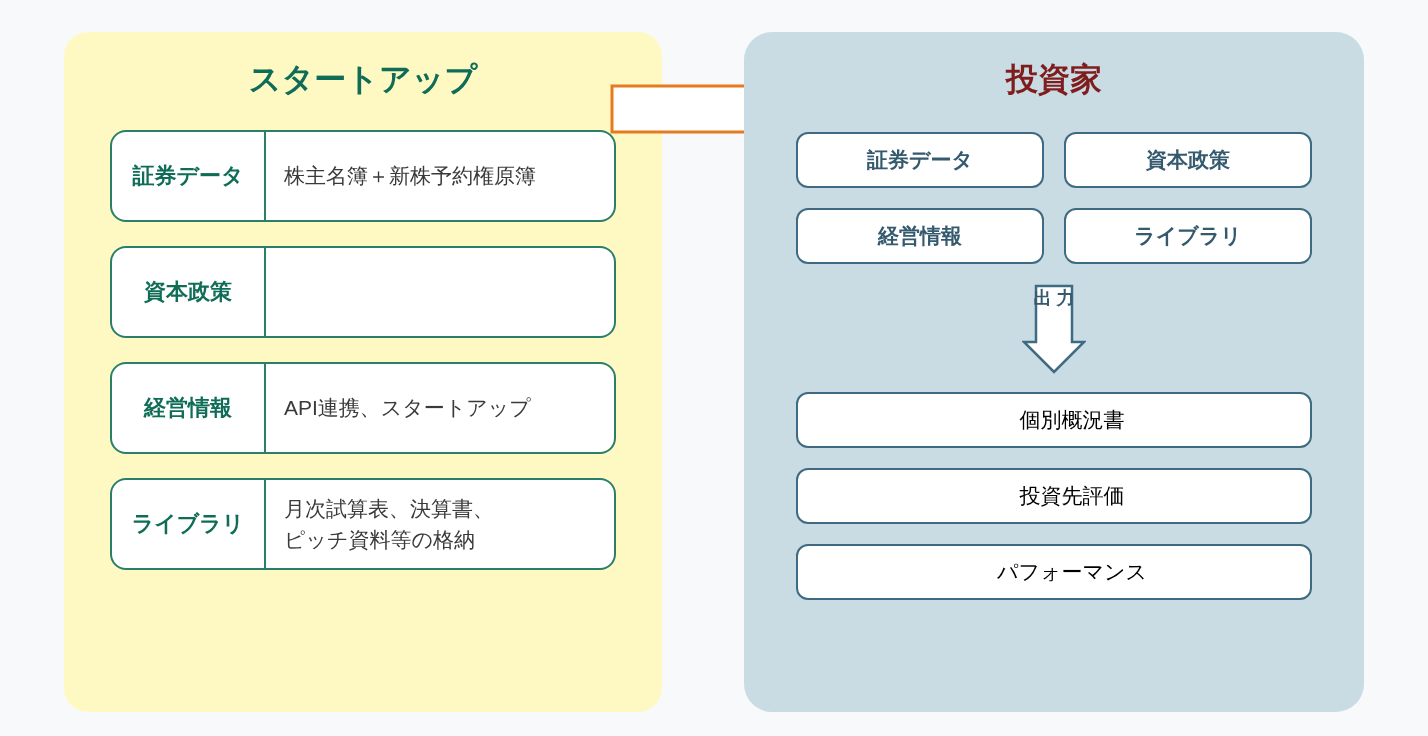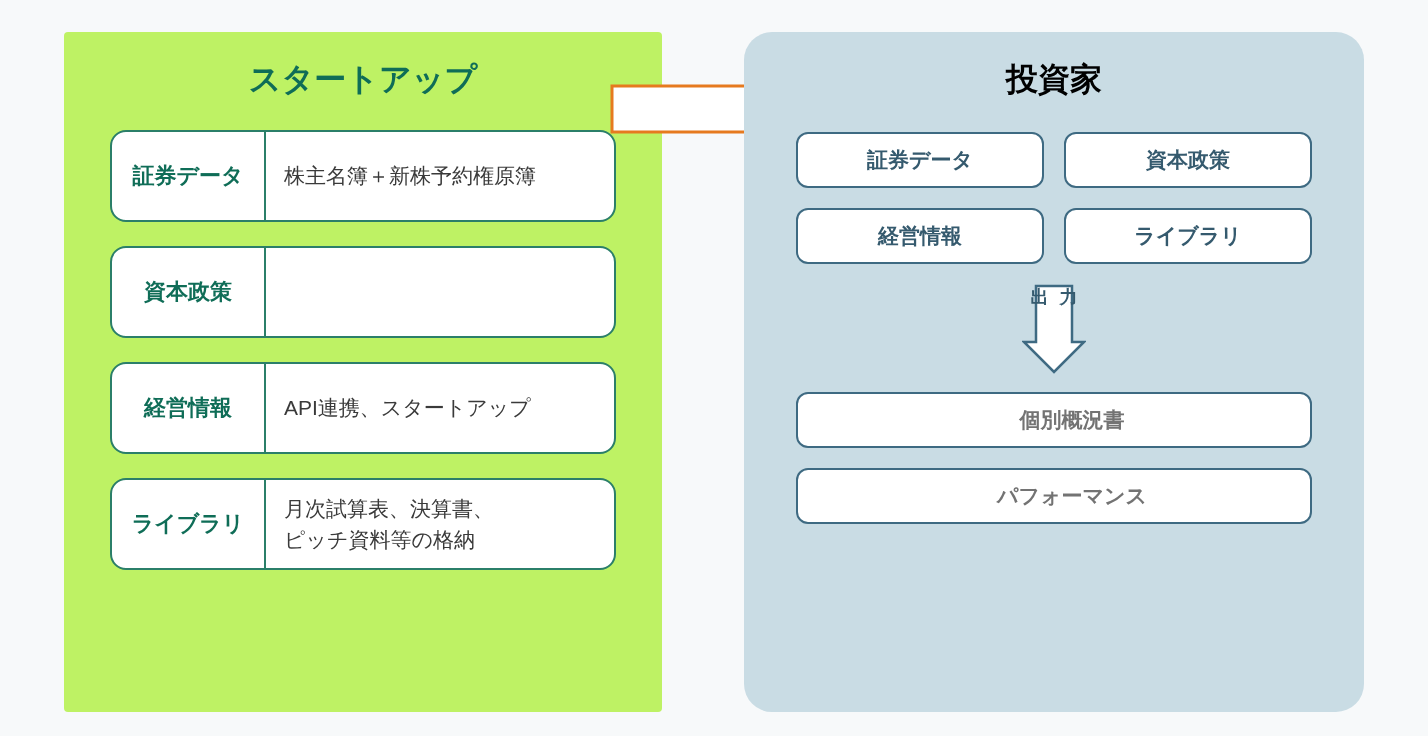--- a/index.html
+++ b/index.html
@@ -17,22 +17,22 @@
     width: 100%;
     height: 100%;
   }
   
   .panel-left {
     position: absolute;
     left: 64px;
     top: 32px;
     width: 598px;
     height: 680px;
-    background: #bef264;
-    border-radius: 4px;
+    background: #fef9c3;
+    border-radius: 24px;
     padding: 26px 46px 36px 46px;
   }
   .panel-left .panel-title {
     text-align: center;
     font-size: 32px;
     color: #0f6d57;
     font-weight: 600;
     margin-bottom: 28px;
   }
   .row-box {
@@ -90,21 +90,21 @@
     top: 32px;
     width: 620px;
     height: 680px;
     background: #c9dce4;
     border-radius: 28px;
     padding: 26px 52px 36px 52px;
   }
   .panel-right .panel-title {
     text-align: center;
     font-size: 32px;
-    color: #000000;
+    color: #7f1d1d;
     font-weight: 600;
     margin-bottom: 30px;
   }
   .grid2 {
     display: grid;
     grid-template-columns: 1fr 1fr;
     gap: 20px;
   }
   .pill {
     background: #ffffff;
@@ -118,34 +118,33 @@
   }
   .down-arrow-wrap {
     display: flex;
     justify-content: center;
     margin: 20px 0 18px 0;
   }
   .down-arrow {
     position: relative;
     width: 64px;
     height: 90px;
-    font-family: Liberation Mono, monospace;
   }
   .down-arrow svg { width: 100%; height: 100%; display: block; }
   .down-arrow-label {
     position: absolute;
     left: 0; top: 4px; width: 64px;
     text-align: center;
     font-size: 18px; font-weight: 600; color: #355a6e;
     line-height: 1.15;
   }
   .stack .pill {
     margin-bottom: 20px;
-    font-weight: 700;
-    color: #737373;
+    font-weight: 400;
+    color: #000000;
     padding-left: 40px;
   }
   .stack .pill:last-child { margin-bottom: 16px; }
 </style>
 </head>
 <body>
 
 <div class="canvas">
 
   <div class="panel-left">
@@ -190,17 +189,18 @@
         <svg viewBox="0 0 64 90">
           <polygon points="14,2 50,2 50,58 62,58 32,88 2,58 14,58" fill="#ffffff" stroke="#3e6a82" stroke-width="2.5" stroke-linejoin="miter"></polygon>
         </svg>
         <div class="down-arrow-label">出
 力</div>
       </div>
     </div>
 
     <div class="stack">
       <div class="pill">個別概況書</div>
+      <div class="pill">投資先評価</div>
       <div class="pill">パフォーマンス</div>
     </div>
   </div>
 
 </div>
 
 </body></html>

